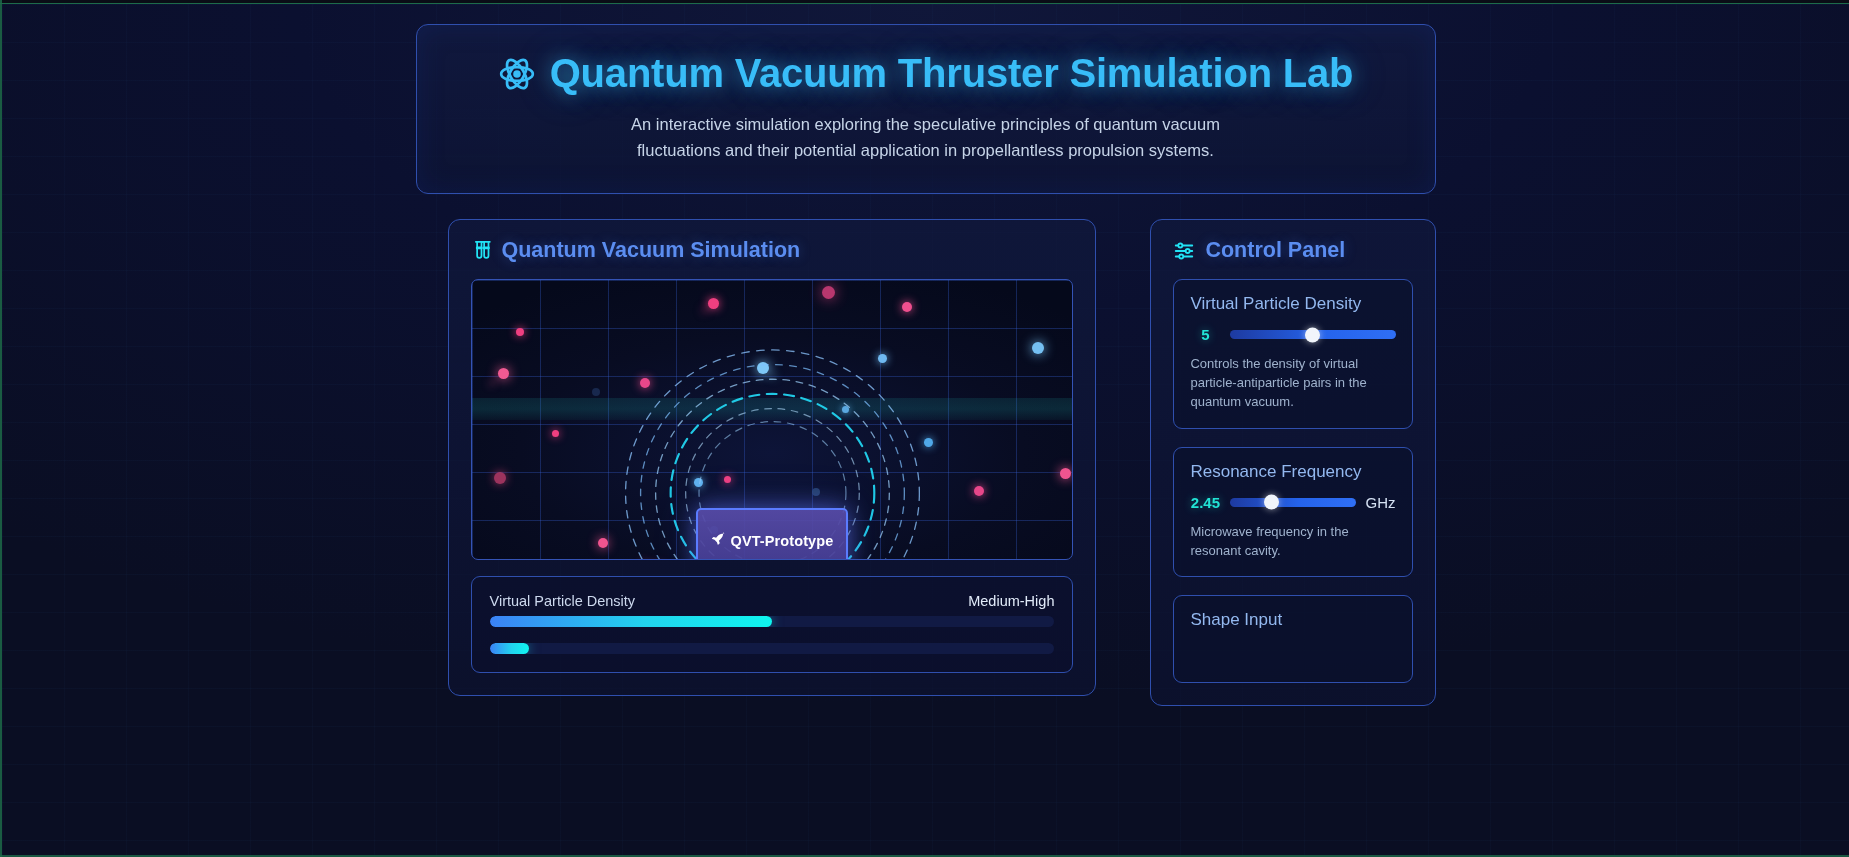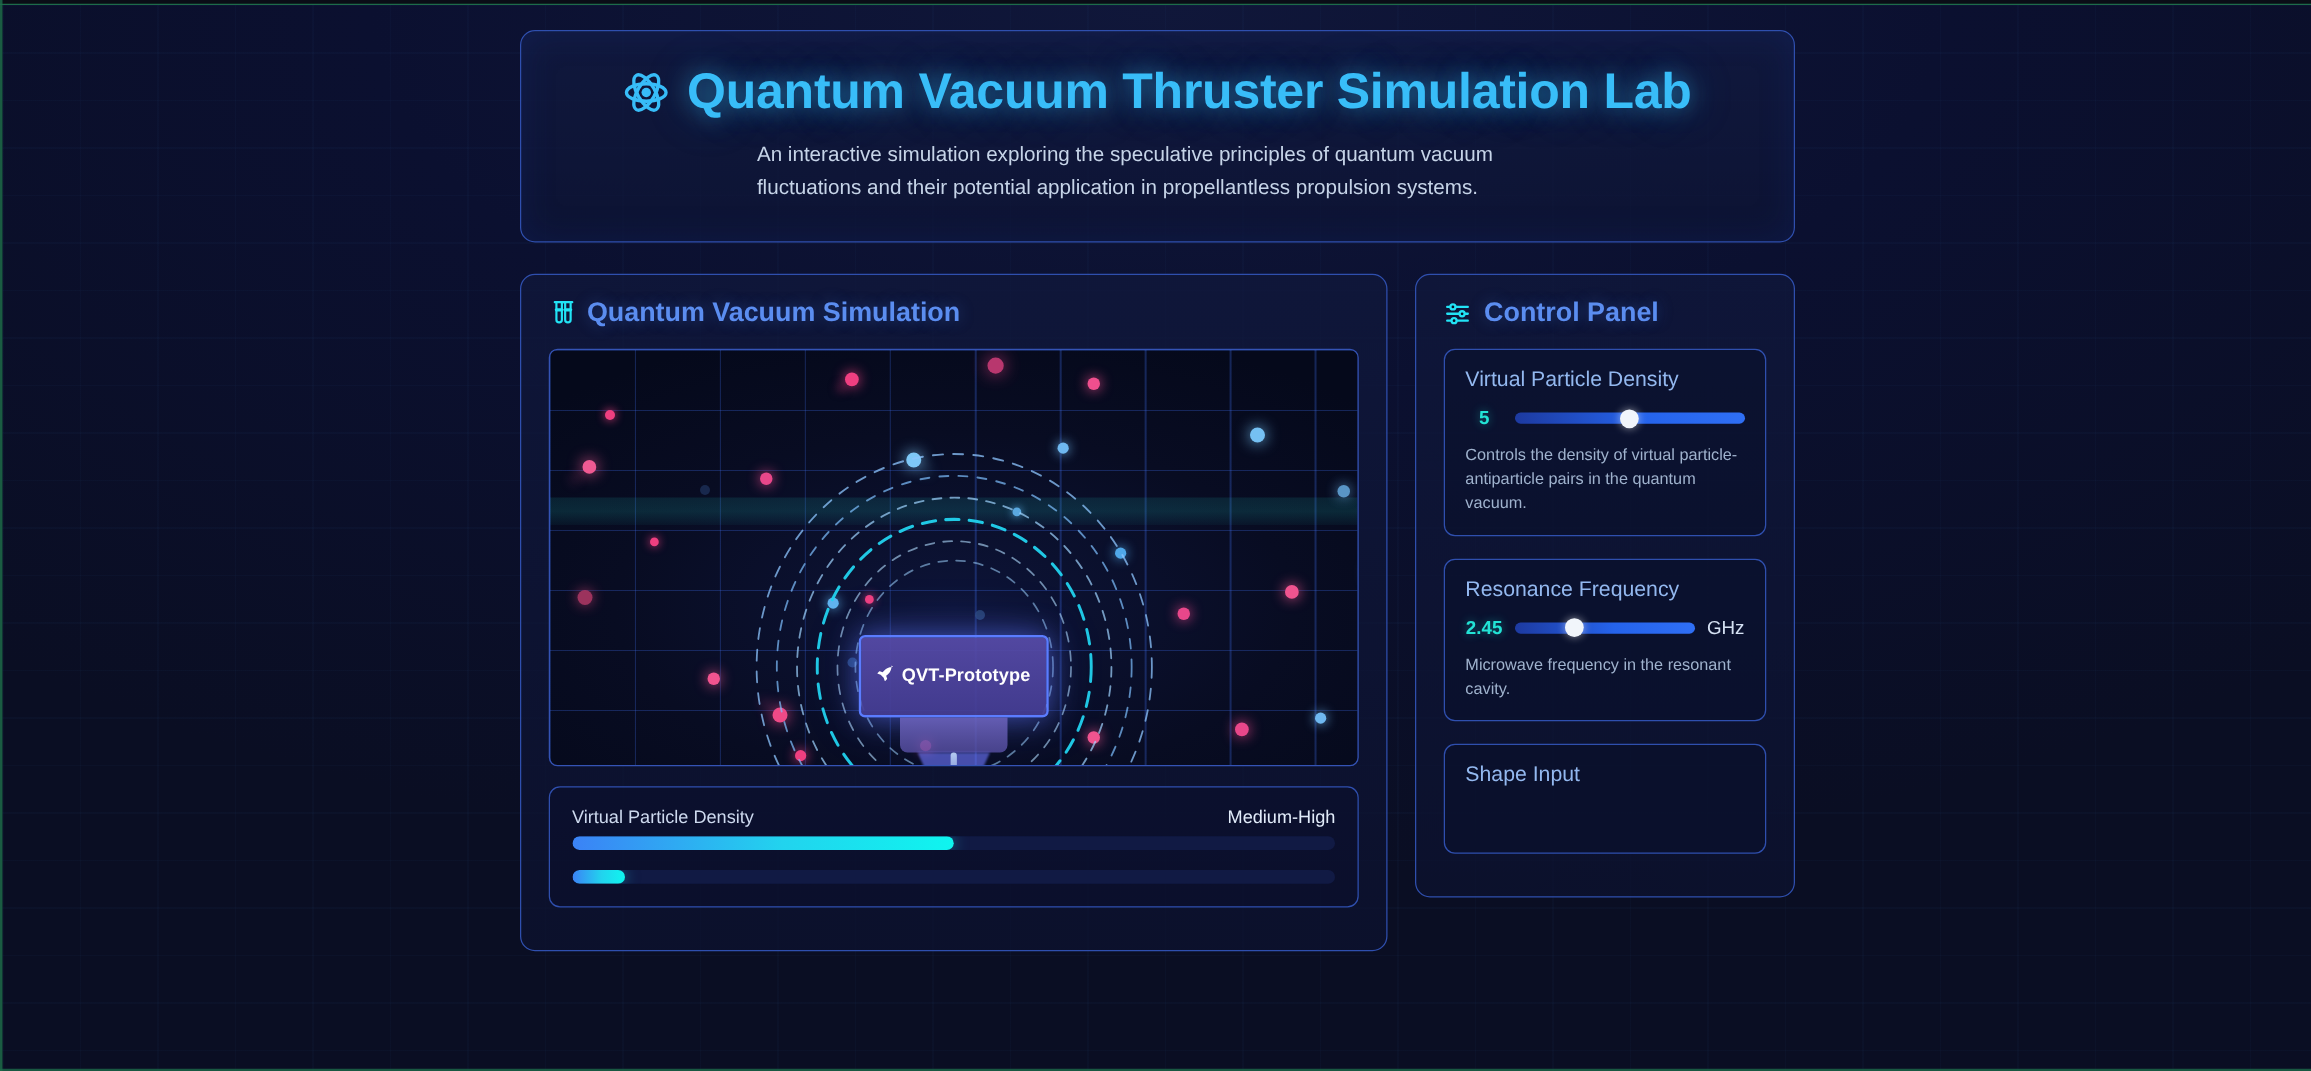--- a/index.html
+++ b/index.html
@@ -95,39 +95,40 @@
     align-items: center;
     justify-content: center;
     gap: 14px;
     white-space: nowrap;
   }
   #app-title .tsvg { flex: 0 0 auto; display: block; }
 
   #app-subtitle {
     margin: 16px auto 0;
     max-width: 640px;
-    text-align: left;
+    text-align: center;
     font-size: 16.5px;
     line-height: 1.55;
     color: #c6d4e8;
   }
 
   
   #main-grid {
     margin-top: 25px;
     display: flex;
     gap: 22px;
     align-items: flex-start;
   }
 
   .panel {
     border: 1px solid #2f4fae;
     border-radius: 12px;
     background: linear-gradient(180deg, rgba(16,24,60,.72) 0%, rgba(12,18,48,.70) 100%);
-    padding: 18px 22px 34px;
+    padding: 18px 22px 22px;
+    margin-left: 32px;
   }
 
   #sim-panel { width: 722px; }
   #control-panel { width: 314px; }
 
   .panel-title {
     font-size: 21.5px;
     font-weight: 700;
     color: #5b8df0;
     display: flex;
@@ -135,21 +136,21 @@
     gap: 10px;
     margin-bottom: 16px;
     text-shadow: 0 0 12px rgba(70,130,240,.35);
     white-space: nowrap;
   }
   .panel-title svg { flex: 0 0 auto; display: block; }
 
   
   #sim-viewport {
     position: relative;
-    height: 334px;
+    height: 281px;
     border: 1px solid #3453b5;
     border-radius: 7px;
     overflow: hidden;
     background:
       repeating-linear-gradient(to right,
         rgba(59,105,230,.30) 0px, rgba(59,105,230,.30) 1px,
         transparent 1px, transparent 68px),
       repeating-linear-gradient(to bottom,
         rgba(59,105,230,.30) 0px, rgba(59,105,230,.30) 1px,
         transparent 1px, transparent 48px),

